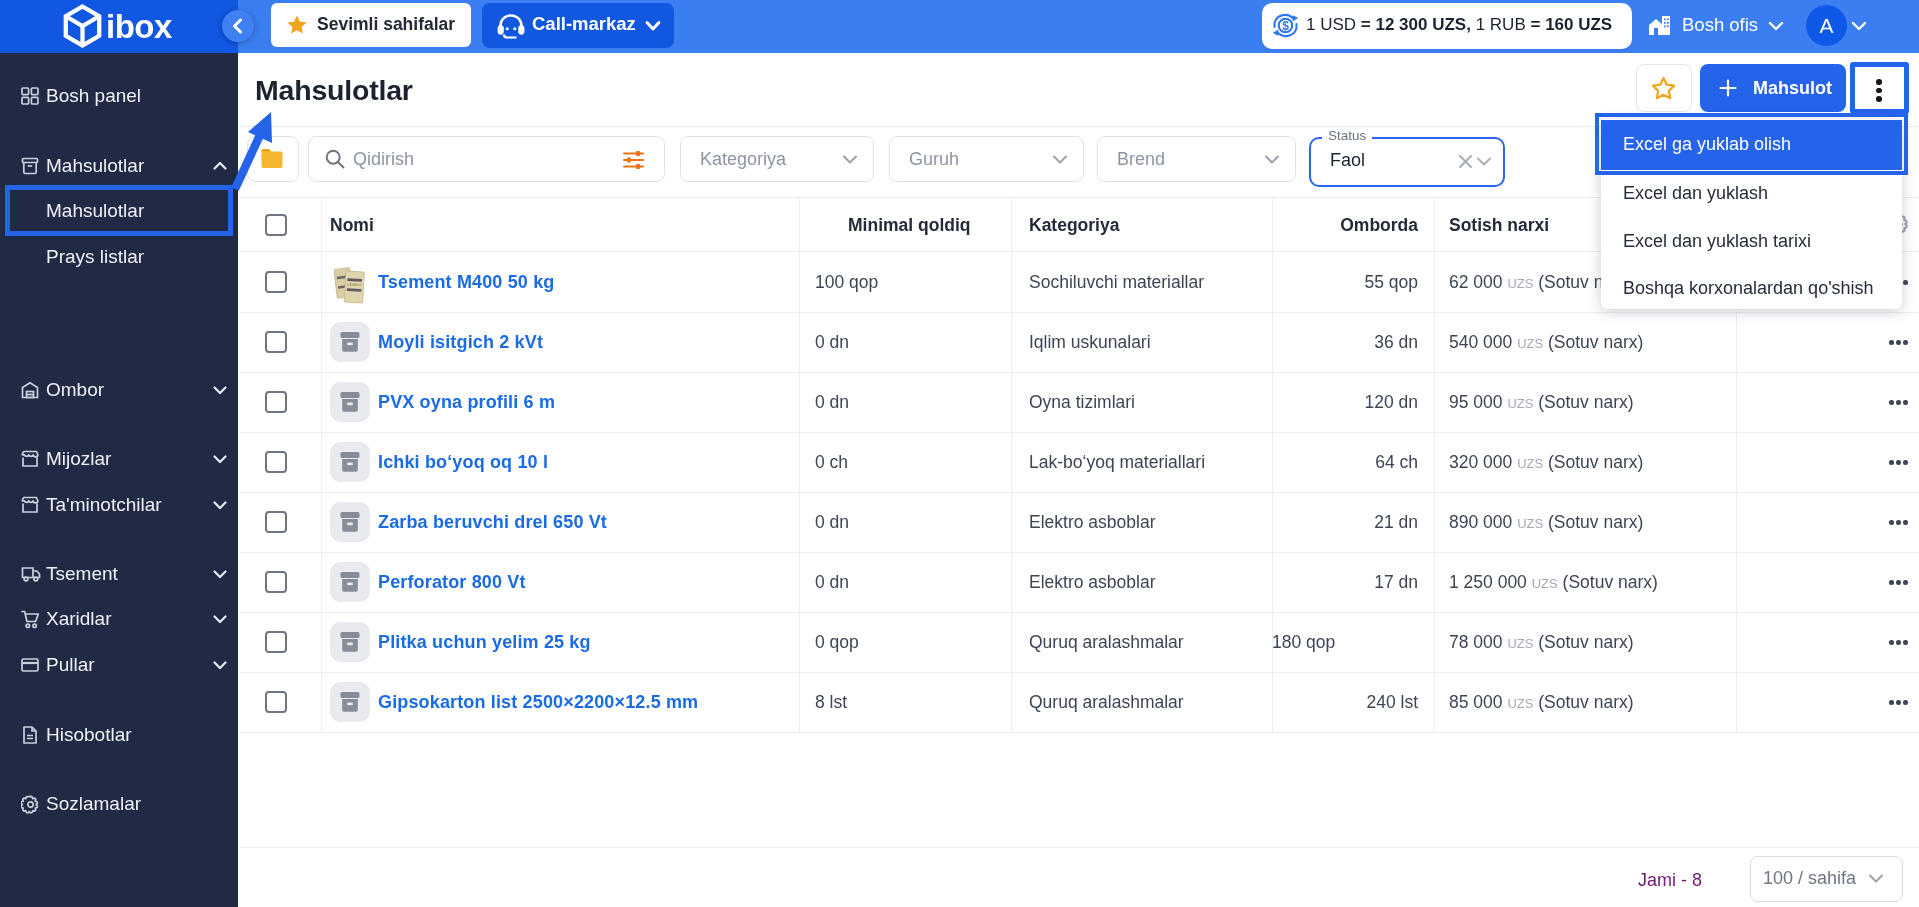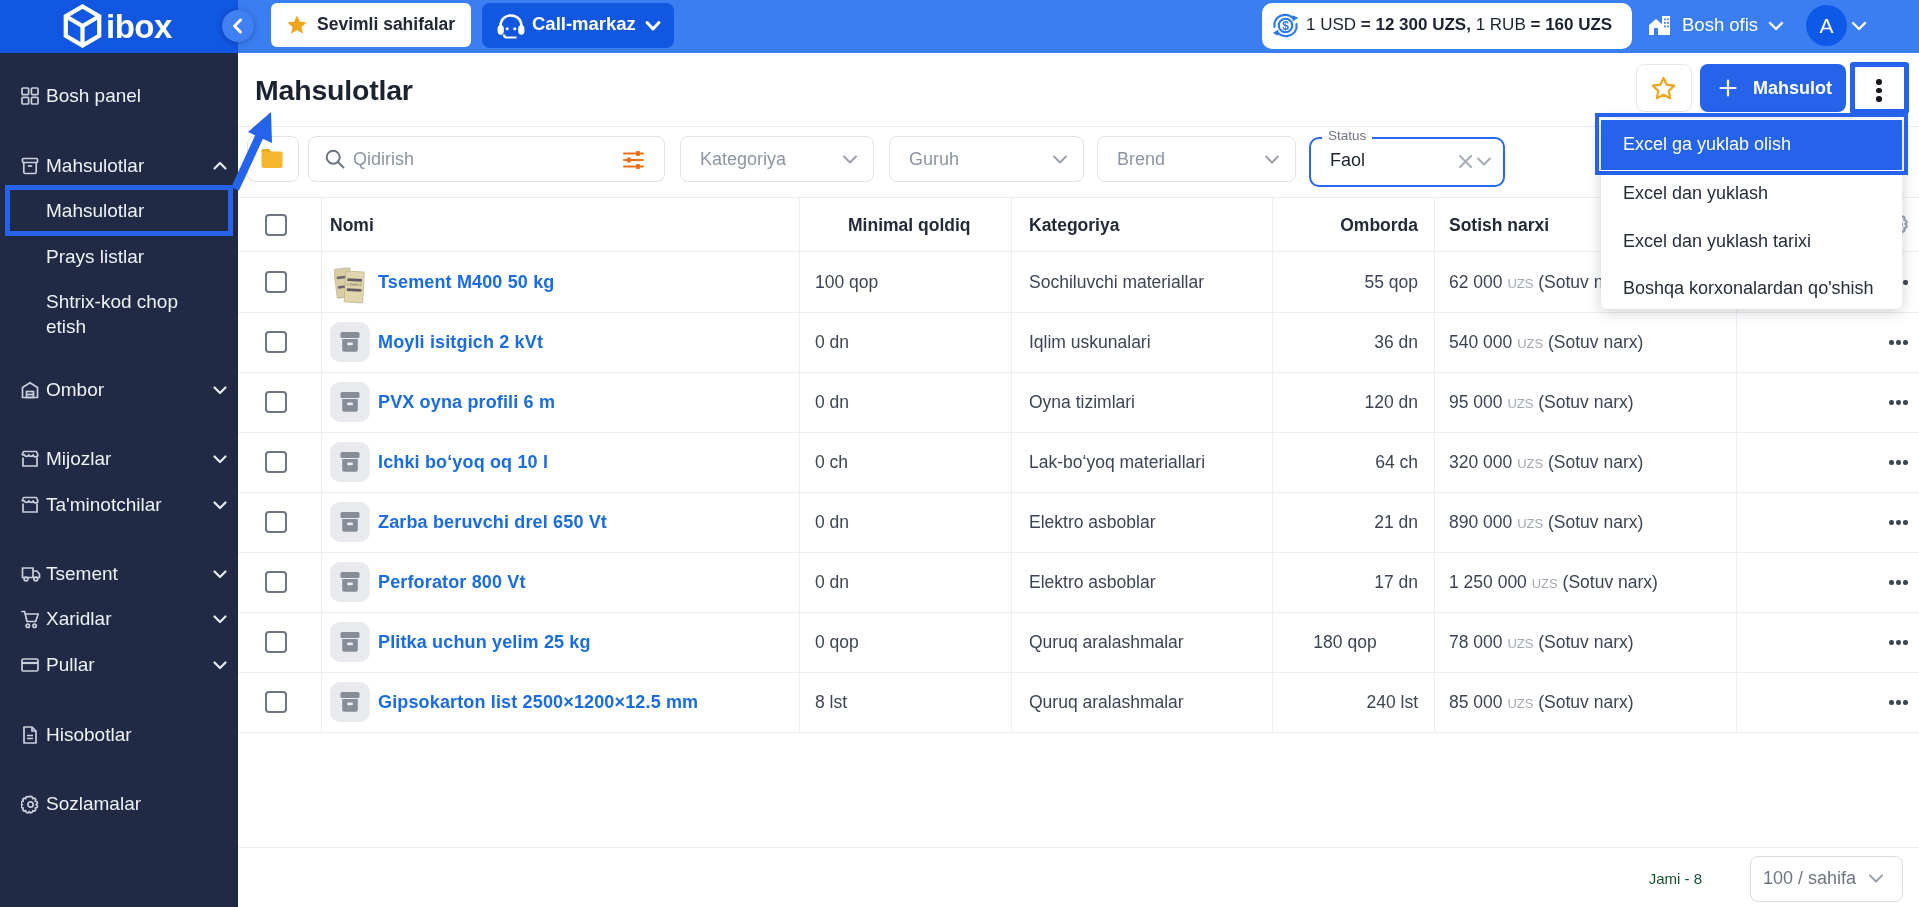--- a/index.html
+++ b/index.html
@@ -99,21 +99,20 @@
       <path d="M2.8 5.5 L2.8 15 a1.5 1.5 0 0 0 1.5 1.5 h9.4 a1.5 1.5 0 0 0 1.5 -1.5 L15.2 5.5"></path>
       <path d="M6.8 9 h4.4"></path>
     </svg>
 <div class="a snav" style="left:46px;top:155px;">Mahsulotlar</div>
 <svg class="a" style="left:211px;top:159px;" width="18" height="14" viewBox="0 0 18 14">
       <path d="M3.5 9.5 L9 4 L14.5 9.5" stroke="#e6eaf1" stroke-width="2.2" fill="none" stroke-linecap="round" stroke-linejoin="round"></path>
     </svg>
 
 <div class="a snav" style="left:46px;top:200px;">Mahsulotlar</div>
 <div class="a snav" style="left:46px;top:246px;">Prays listlar</div>
-<div class="a snav" style="left:46px;top:290px;width:160px;line-height:24.5px;">Shtrix-kod chop etish</div>
 
 <svg class="a" style="left:21px;top:381px;" width="18" height="18" viewBox="0 0 18 18" fill="none" stroke="#c9d0dc" stroke-width="1.7">
       <path d="M1.5 16.5 L1.5 6.5 L9 1.8 L16.5 6.5 L16.5 16.5 Z"></path>
       <rect x="5.5" y="10.5" width="7" height="6"></rect>
       <path d="M5.5 13.5 h7"></path>
     </svg>
 <div class="a snav" style="left:46px;top:379px;">Ombor</div>
 <svg class="a" style="left:211px;top:383px;" width="18" height="14" viewBox="0 0 18 14">
       <path d="M3.5 4.5 L9 10 L14.5 4.5" stroke="#e6eaf1" stroke-width="2.2" fill="none" stroke-linecap="round" stroke-linejoin="round"></path>
     </svg>
@@ -372,44 +371,44 @@
 <div class="cb a" style="left:265px;top:631px;"></div>
 <div class="picon a" style="left:330px;top:622px;"></div>
 <svg class="a" style="left:338px;top:630px;" width="24" height="24" viewBox="0 0 24 24">
       <rect x="2.5" y="2" width="19" height="6" rx="1.6" fill="#868d98"></rect>
       <path d="M4.2 9 h15.6 v11 a1.8 1.8 0 0 1 -1.8 1.8 H6 a1.8 1.8 0 0 1 -1.8 -1.8 Z" fill="#868d98"></path>
       <rect x="9" y="12.6" width="6" height="2.6" rx="1.2" fill="#e8eaee"></rect>
     </svg>
 <div class="a link" style="left:378px;top:632px;">Plitka uchun yelim 25 kg</div>
 <div class="a cell" style="left:815px;top:632px;">0 qop</div>
 <div class="a cell" style="left:1029px;top:632px;">Quruq aralashmalar</div>
-<div class="a cell" style="left:1272px;top:632px;width:146px;text-align:center;">180 qop</div>
+<div class="a cell" style="left:1272px;top:632px;width:146px;text-align:left;">180 qop</div>
 <div class="a cell" style="left:1449px;top:632px;">78 000 <span class="uzs">UZS</span> (Sotuv narx)</div>
 <div class="a" style="left:1889px;top:640px;width:4.5px;height:4.5px;border-radius:50%;background:#3d4554;"></div>
 <div class="a" style="left:1896px;top:640px;width:4.5px;height:4.5px;border-radius:50%;background:#3d4554;"></div>
 <div class="a" style="left:1903px;top:640px;width:4.5px;height:4.5px;border-radius:50%;background:#3d4554;"></div>
 <div class="hline a" style="left:238px;top:732px;width:1681px;"></div>
 <div class="cb a" style="left:265px;top:691px;"></div>
 <div class="picon a" style="left:330px;top:682px;"></div>
 <svg class="a" style="left:338px;top:690px;" width="24" height="24" viewBox="0 0 24 24">
       <rect x="2.5" y="2" width="19" height="6" rx="1.6" fill="#868d98"></rect>
       <path d="M4.2 9 h15.6 v11 a1.8 1.8 0 0 1 -1.8 1.8 H6 a1.8 1.8 0 0 1 -1.8 -1.8 Z" fill="#868d98"></path>
       <rect x="9" y="12.6" width="6" height="2.6" rx="1.2" fill="#e8eaee"></rect>
     </svg>
-<div class="a link" style="left:378px;top:692px;">Gipsokarton list 2500×1200×12.5 mm</div>
+<div class="a link" style="left:378px;top:692px;">Gipsokarton list 2500×2200×12.5 mm</div>
 <div class="a cell" style="left:815px;top:692px;">8 lst</div>
 <div class="a cell" style="left:1029px;top:692px;">Quruq aralashmalar</div>
 <div class="a cell" style="left:1272px;top:692px;width:146px;text-align:right;">240 lst</div>
 <div class="a cell" style="left:1449px;top:692px;">85 000 <span class="uzs">UZS</span> (Sotuv narx)</div>
 <div class="a" style="left:1889px;top:700px;width:4.5px;height:4.5px;border-radius:50%;background:#3d4554;"></div>
 <div class="a" style="left:1896px;top:700px;width:4.5px;height:4.5px;border-radius:50%;background:#3d4554;"></div>
 <div class="a" style="left:1903px;top:700px;width:4.5px;height:4.5px;border-radius:50%;background:#3d4554;"></div>
 
 <div class="hline a" style="left:238px;top:847px;width:1681px;"></div>
-<div class="a" style="left:1560px;top:870px;width:142px;text-align:right;font-size:15px;color:#14532d;">Jami - 8</div>
+<div class="a" style="left:1560px;top:870px;width:142px;text-align:right;font-size:18px;color:#701a75;">Jami - 8</div>
 <div class="a" style="left:1750px;top:856px;width:153px;height:46px;border:1px solid #d8dce2;border-radius:8px;box-sizing:border-box;background:#fff;"></div>
 <div class="a" style="left:1763px;top:868px;font-size:18px;color:#6f7683;">100 / sahifa</div>
 <svg class="a" style="left:1866px;top:871px;" width="20" height="16" viewBox="0 0 20 16">
       <path d="M4 4.5 L10 10.5 L16 4.5" stroke="#9aa1ab" stroke-width="2" fill="none" stroke-linecap="round" stroke-linejoin="round"></path>
     </svg>
 
 <div class="a" style="left:1601px;top:119px;width:301px;height:190px;background:#fff;border-radius:6px;box-shadow:0 3px 14px rgba(30,40,60,0.22);z-index:20;"></div>
 <div class="a" style="left:1601px;top:120px;width:301px;height:50px;background:#2563eb;z-index:21;"></div>
 <div class="a" style="left:1623px;top:134px;font-size:18px;color:#fff;z-index:22;">Excel ga yuklab olish</div>
 <div class="a" style="left:1595px;top:113px;width:313px;height:62px;border:4px solid #2563eb;box-sizing:border-box;z-index:23;"></div>

